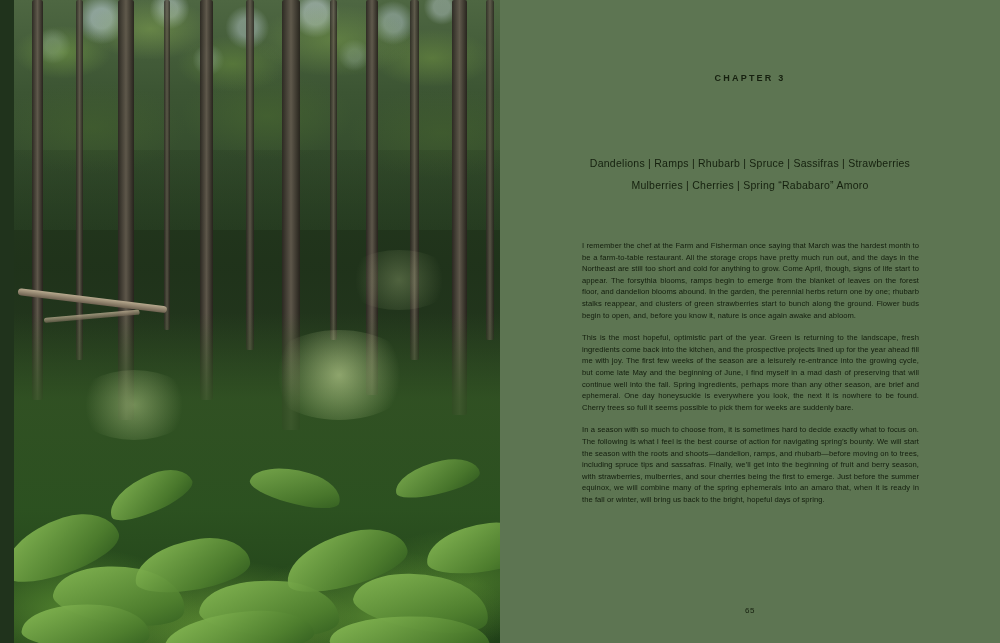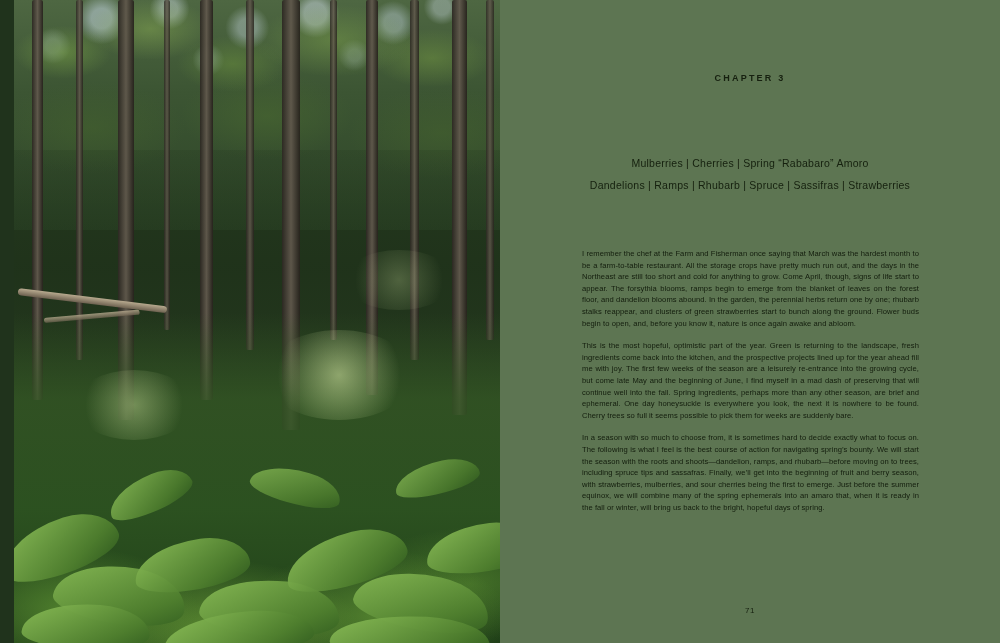--- a/index.html
+++ b/index.html
@@ -159,21 +159,21 @@
     position: absolute;
     left: 82px;
     top: 240px;
     width: 337px;
     font-size: 7.6px;
     line-height: 11.6px;
     text-align: justify;
     color: #131d0d;
     letter-spacing: 0.06px;
   }
-  .body-copy p { margin: 8px 0 11px 0; }
+  .body-copy p { margin: 0 0 11px 0; }
   .folio {
     position: absolute;
     bottom: 28px;
     left: 0;
     width: 100%;
     text-align: center;
     font-size: 8px;
     color: #16200f;
     letter-spacing: 0.5px;
   }
@@ -225,26 +225,26 @@
       <div class="leafblade" style="left:236px; top:470px; width:92px;  height:34px; transform:rotate(16deg); opacity:.8;"></div>
       <div class="leafblade" style="left:380px; top:462px; width:86px;  height:32px; transform:rotate(-12deg); opacity:.78;"></div>
     </div>
   </div>
 
   <div class="text-page">
 
     <div class="chapter-label">CHAPTER 3</div>
 
     <div class="ingredients">
+      <div>Dandelions | Ramps | Rhubarb | Spruce | Sassifras | Strawberries</div>
       <div>Mulberries | Cherries | Spring “Rababaro” Amoro</div>
-      <div>Dandelions | Ramps | Rhubarb | Spruce | Sassifras | Strawberries</div>
     </div>
 
     <div class="body-copy">
       <p>I remember the chef at the Farm and Fisherman once saying that March was the hardest month to be a farm-to-table restaurant. All the storage crops have pretty much run out, and the days in the Northeast are still too short and cold for anything to grow. Come April, though, signs of life start to appear. The forsythia blooms, ramps begin to emerge from the blanket of leaves on the forest floor, and dandelion blooms abound. In the garden, the perennial herbs return one by one; rhubarb stalks reappear, and clusters of green strawberries start to bunch along the ground. Flower buds begin to open, and, before you know it, nature is once again awake and abloom.</p>
       <p>This is the most hopeful, optimistic part of the year. Green is returning to the landscape, fresh ingredients come back into the kitchen, and the prospective projects lined up for the year ahead fill me with joy. The first few weeks of the season are a leisurely re-entrance into the growing cycle, but come late May and the beginning of June, I find myself in a mad dash of preserving that will continue well into the fall. Spring ingredients, perhaps more than any other season, are brief and ephemeral. One day honeysuckle is everywhere you look, the next it is nowhere to be found. Cherry trees so full it seems possible to pick them for weeks are suddenly bare.</p>
       <p>In a season with so much to choose from, it is sometimes hard to decide exactly what to focus on. The following is what I feel is the best course of action for navigating spring’s bounty. We will start the season with the roots and shoots—dandelion, ramps, and rhubarb—before moving on to trees, including spruce tips and sassafras. Finally, we’ll get into the beginning of fruit and berry season, with strawberries, mulberries, and sour cherries being the first to emerge. Just before the summer equinox, we will combine many of the spring ephemerals into an amaro that, when it is ready in the fall or winter, will bring us back to the bright, hopeful days of spring.</p>
     </div>
 
-    <div class="folio">71</div>
+    <div class="folio">65</div>
   </div>
 
 </div>
 
 </body></html>

